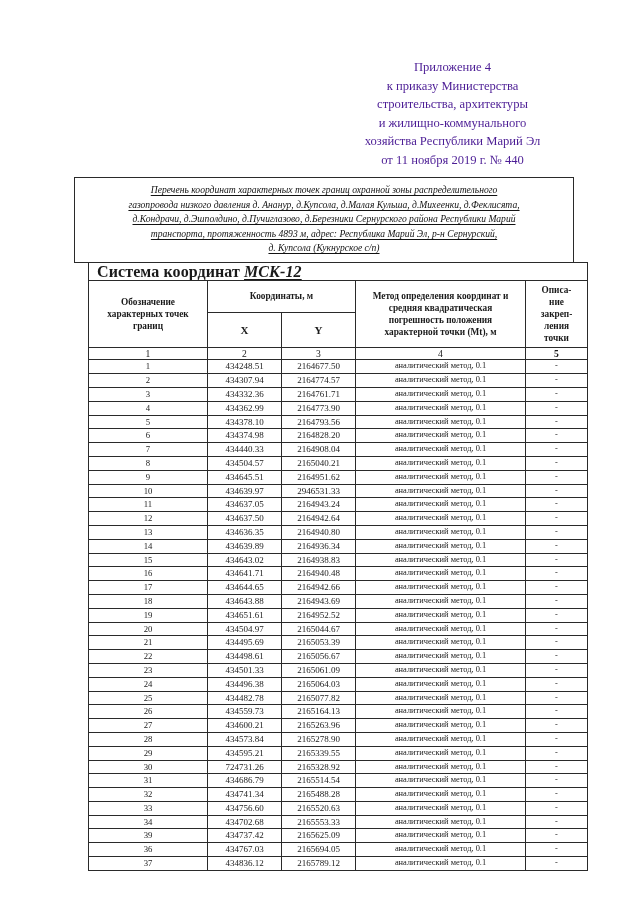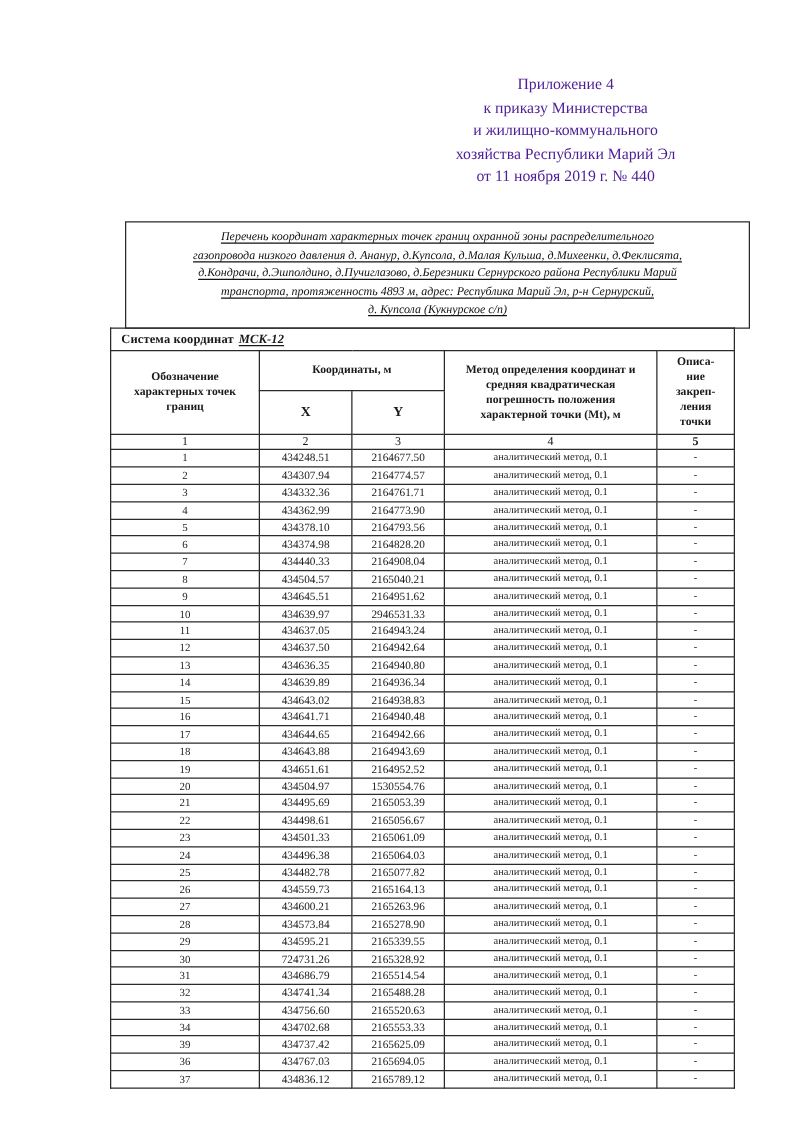--- a/index.html
+++ b/index.html
@@ -31,21 +31,21 @@
     text-align: center;
     font-size: 12.6px;
     line-height: 1.47;
     color: #4c1d95;
   }
   .doc-header div { white-space: nowrap; }
 
   
   .title-box {
     position: absolute;
-    left: 100px;
+    left: 74px;
     top: 177px;
     width: 500px;
     box-sizing: border-box;
     border: 1px solid #2a2a2a;
     padding: 5px 6px 6px 6px;
     text-align: center;
     font-style: italic;
     font-size: 9.6px;
     line-height: 1.52;
     color: #121212;
@@ -63,21 +63,21 @@
   .coord-sys {
     position: absolute;
     left: 88px;
     top: 262px;
     width: 500px;
     height: 18px;
     box-sizing: border-box;
     border: 1px solid #2a2a2a;
     border-bottom: none;
     font-weight: bold;
-    font-size: 10px;
+    font-size: 16px;
     display: flex;
     align-items: center;
     padding-left: 8px;
     letter-spacing: 0.1px;
   }
   .coord-sys .csval {
     font-style: italic;
     text-decoration: underline;
     text-underline-offset: 1.5px;
     margin-left: 4px;
@@ -139,20 +139,21 @@
   tr.datarow td.c-descr { font-size: 8.4px; }
 </style>
 </head>
 <body>
 
 <div class="page">
 
   <div class="doc-header">
     <div>Приложение 4</div>
     <div>к приказу Министерства</div>
+    <div>строительства, архитектуры</div>
     <div>и жилищно-коммунального</div>
     <div>хозяйства Республики Марий Эл</div>
     <div>от 11 ноября 2019 г. № 440</div>
   </div>
 
   <div class="title-box">
     <span class="tline"><span>Перечень координат характерных точек границ охранной зоны распределительного</span></span>
     <span class="tline"><span>газопровода низкого давления д. Ананур, д.Купсола, д.Малая Кульша, д.Михеенки, д.Феклисята,</span></span>
     <span class="tline"><span>д.Кондрачи, д.Эшполдино, д.Пучиглазово, д.Березники Сернурского района Республики Марий</span></span>
     <span class="tline"><span>транспорта, протяженность 4893 м,  адрес: Республика Марий Эл, р-н Сернурский,</span></span>
@@ -329,21 +330,21 @@
         <tr class="datarow">
           <td class="c-num">19</td>
           <td class="c-x">434651.61</td>
           <td class="c-y">2164952.52</td>
           <td class="c-method">аналитический метод, 0.1</td>
           <td class="c-descr">-</td>
         </tr>
         <tr class="datarow">
           <td class="c-num">20</td>
           <td class="c-x">434504.97</td>
-          <td class="c-y">1530554.76</td>
+          <td class="c-y">2165044.67</td>
           <td class="c-method">аналитический метод, 0.1</td>
           <td class="c-descr">-</td>
         </tr>
         <tr class="datarow">
           <td class="c-num">21</td>
           <td class="c-x">434495.69</td>
           <td class="c-y">2165053.39</td>
           <td class="c-method">аналитический метод, 0.1</td>
           <td class="c-descr">-</td>
         </tr>

